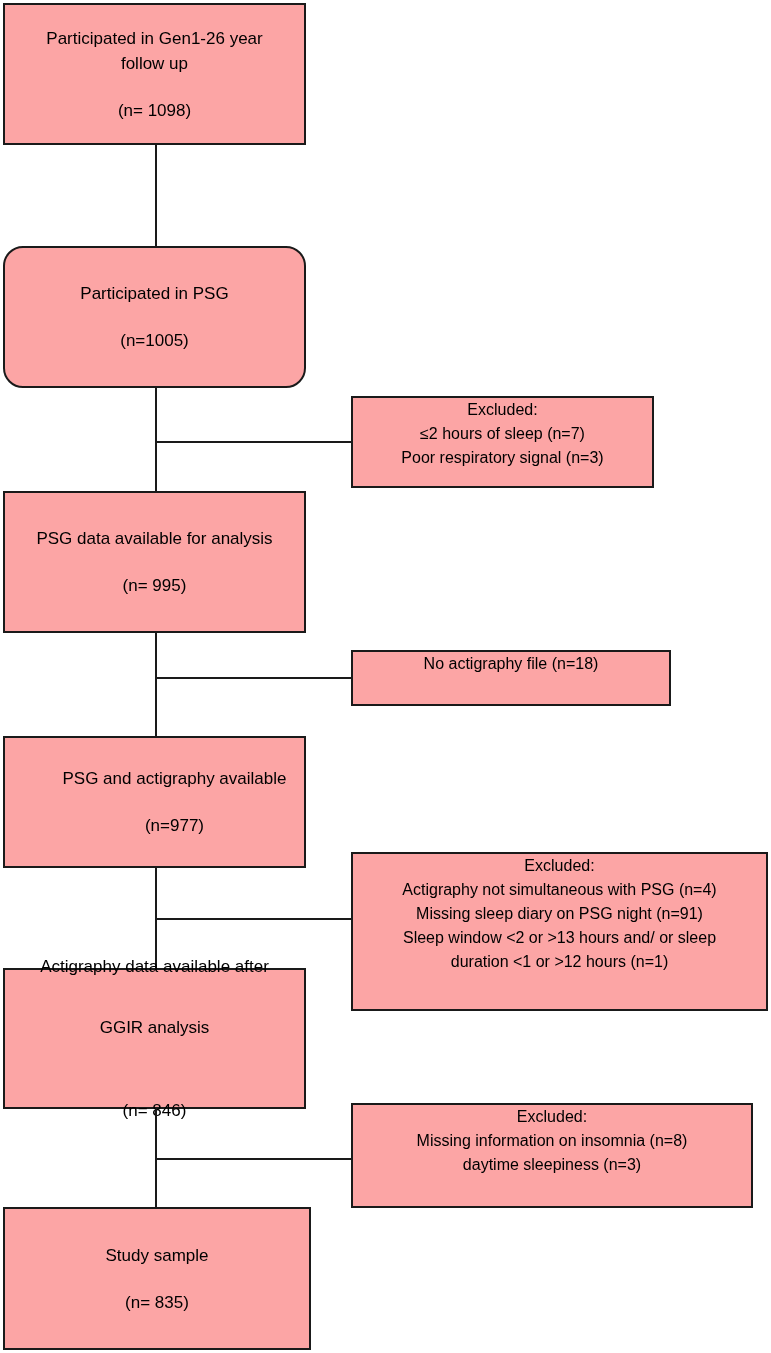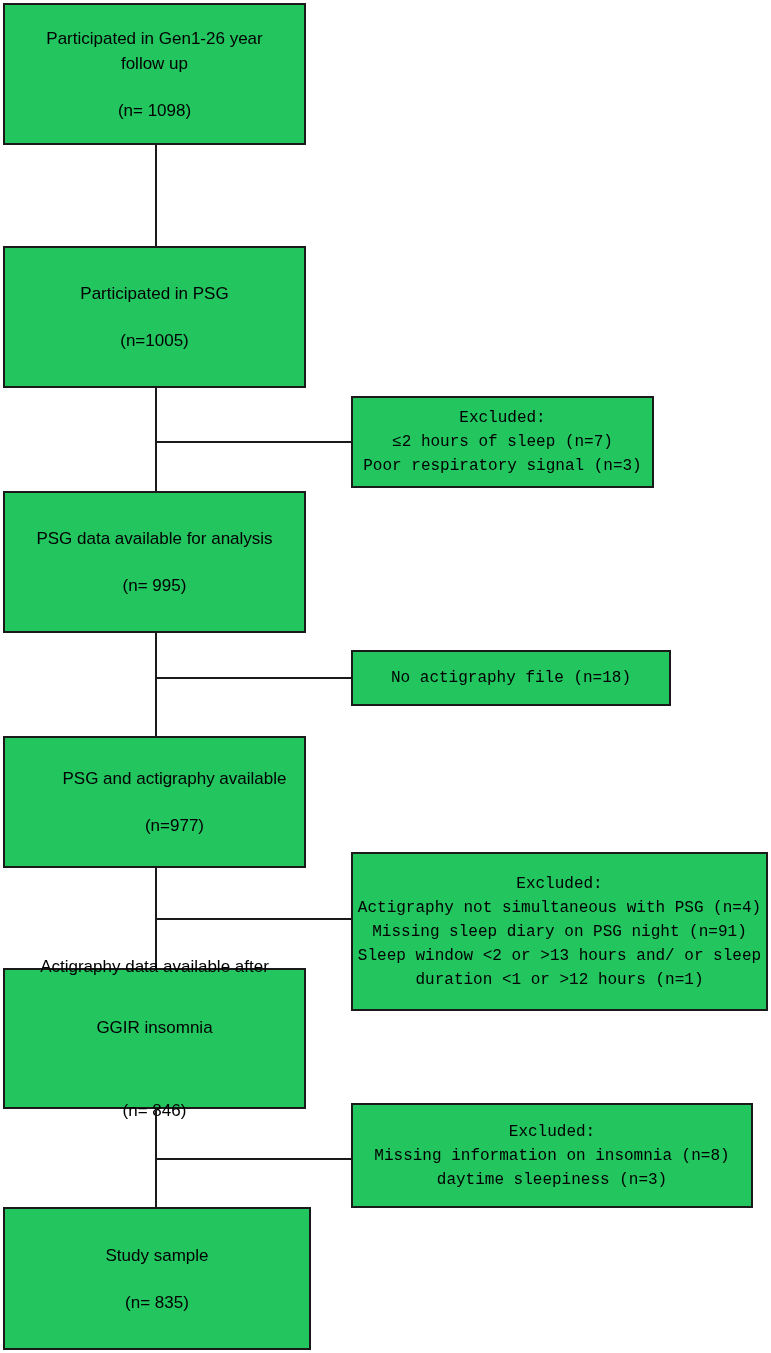--- a/index.html
+++ b/index.html
@@ -14,21 +14,21 @@
   #flowchart {
     position: relative;
     width: 771px;
     height: 1353px;
     background: #ffffff;
     overflow: hidden;
   }
   .node {
     position: absolute;
     border: 2px solid #1a1a1a;
-    background: #22c55e;
+    background: #fca5a5;
     box-sizing: border-box;
     display: flex;
     flex-direction: column;
     align-items: center;
     justify-content: center;
     text-align: center;
   }
   .node .line {
     display: block;
     font-size: 17px;
@@ -38,22 +38,21 @@
   .node.main .title {
     font-size: 17px;
     line-height: 25px;
   }
   .node.main .count {
     font-size: 17px;
     line-height: 25px;
     margin-top: 22px;
   }
   .node.excl {
-    justify-content: center;
-    font-family: Liberation Mono, monospace;
+    justify-content: flex-start;
   }
   .node.excl .line {
     font-size: 16px;
     line-height: 24px;
   }
   .connector {
     position: absolute;
     background: #1a1a1a;
   }
   .connector.v { width: 2px; }
@@ -65,21 +64,21 @@
 <div id="flowchart">
 
   <div class="node main" style="left:3px; top:3px; width:303px; height:142px;">
     <span class="title">Participated in Gen1-26 year</span>
     <span class="title">follow up</span>
     <span class="count">(n= 1098)</span>
   </div>
 
   <div class="connector v" style="left:155px; top:145px; height:101px;"></div>
 
-  <div class="node main" style="left:3px; top:246px; width:303px; height:142px;">
+  <div class="node main" style="left:3px; top:246px; width:303px; height:142px;border-radius:20px;">
     <span class="title">Participated in PSG</span>
     <span class="count">(n=1005)</span>
   </div>
 
   <div class="connector v" style="left:155px; top:388px; height:103px;"></div>
   <div class="connector h" style="left:155px; top:441px; width:196px;"></div>
 
   <div class="node excl" style="left:351px; top:396px; width:303px; height:92px;">
     <span class="line">Excluded:</span>
     <span class="line">≤2 hours of sleep (n=7)</span>
@@ -109,21 +108,21 @@
   <div class="node excl" style="left:351px; top:852px; width:417px; height:159px;">
     <span class="line">Excluded:</span>
     <span class="line">Actigraphy not simultaneous with PSG (n=4)</span>
     <span class="line">Missing sleep diary on PSG night (n=91)</span>
     <span class="line">Sleep window &lt;2 or &gt;13 hours and/ or sleep</span>
     <span class="line">duration &lt;1 or &gt;12 hours (n=1)</span>
   </div>
 
   <div class="node main" style="left:3px; top:968px; width:303px; height:141px;gap:36px;">
     <span class="title">Actigraphy data available after</span>
-    <span class="title">GGIR insomnia</span>
+    <span class="title">GGIR analysis</span>
     <span class="count">(n= 846)</span>
   </div>
 
   <div class="connector v" style="left:155px; top:1109px; height:100px;"></div>
   <div class="connector h" style="left:155px; top:1158px; width:196px;"></div>
 
   <div class="node excl" style="left:351px; top:1103px; width:402px; height:105px;">
     <span class="line">Excluded:</span>
     <span class="line">Missing information on insomnia (n=8)</span>
     <span class="line">daytime sleepiness (n=3)</span>

